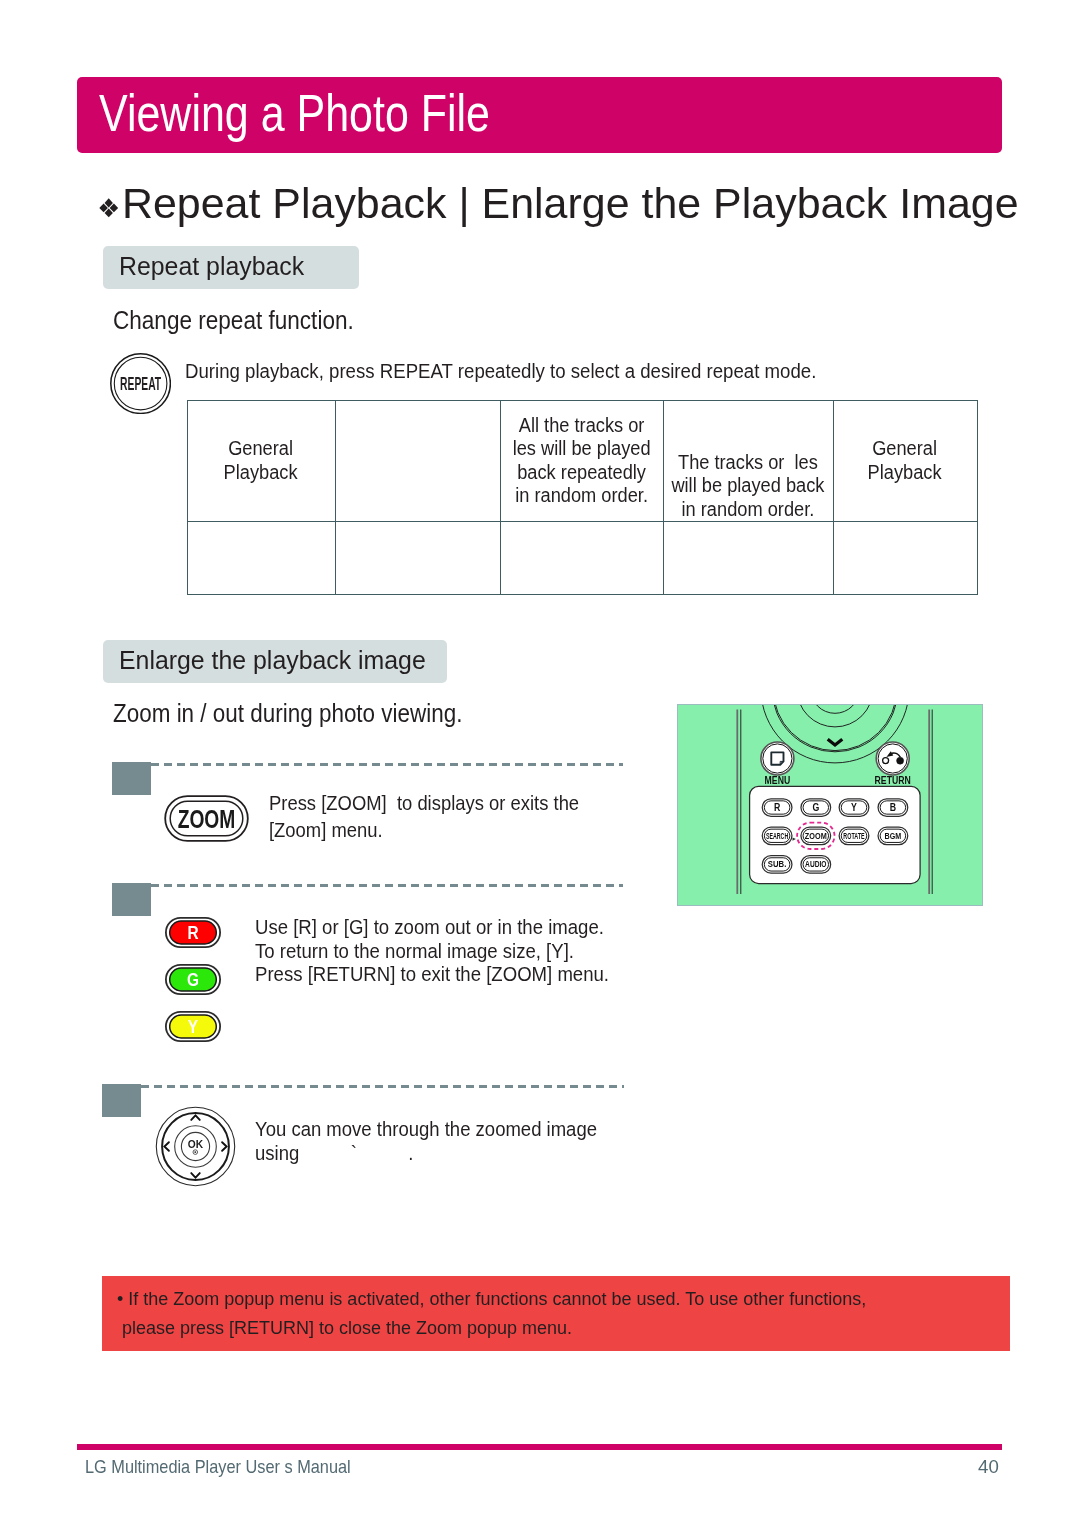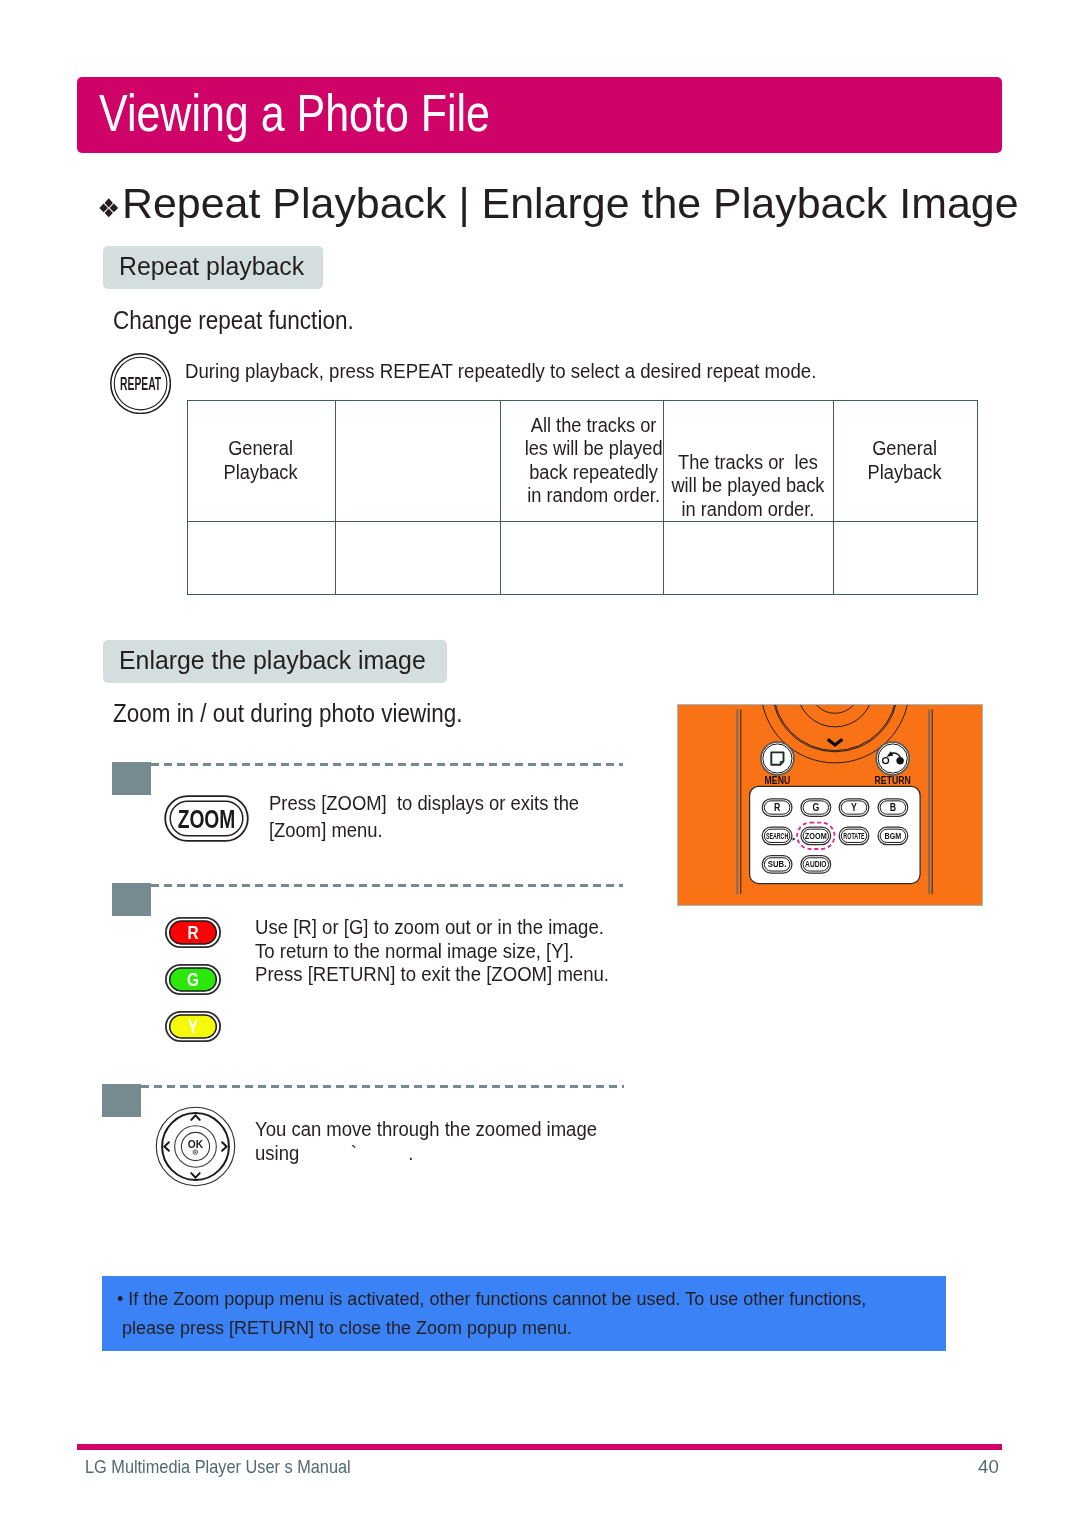--- a/index.html
+++ b/index.html
@@ -45,24 +45,24 @@
 
 .p2{position:absolute;font-size:22px;line-height:30px;color:#231f20;white-space:pre;
      transform:scaleX(0.9);transform-origin:0 0;}
 
   
   .sq{position:absolute;width:39px;height:33px;background:#758b90;}
   .dash{position:absolute;height:3px;background:repeating-linear-gradient(to right,#758b90 0 8px,transparent 8px 13px);}
 
   
   .remote{position:absolute;left:677px;top:704px;width:306px;height:202px;
-          border:1px solid #9cbdc0;box-sizing:border-box;background:#f97316;}
-
-  
-  .note{position:absolute;left:102px;top:1276px;width:844px;height:75px;background:#3b82f6;}
+          border:1px solid #9cbdc0;box-sizing:border-box;background:#86efac;}
+
+  
+  .note{position:absolute;left:102px;top:1276px;width:908px;height:75px;background:#ef4444;}
   .note .l{position:absolute;font-size:18.7px;line-height:28.8px;color:#231f20;white-space:pre;
            transform:scaleX(0.963);transform-origin:0 0;}
 
   
   .fbar{position:absolute;left:77px;top:1444px;width:925px;height:6px;background:#cf0267;}
   .ftxt{position:absolute;top:1455px;font-size:18.2px;line-height:24px;color:#536a72;
         transform:scaleX(0.897);transform-origin:0 0;}
 </style>
 </head>
 <body>
@@ -74,21 +74,21 @@
 
   <div class="sec-head"><svg class="dia" width="19.5" height="19.5" viewBox="0 0 18 18">
         <g fill="#231f20">
           <path d="M9 0.3 L12.85 4.55 L9 8.75 L5.15 4.55 Z"></path>
           <path d="M9 9.6 L12.85 13.75 L9 17.7 L5.15 13.75 Z"></path>
           <path d="M4.25 5.0 L8.2 9.15 L4.25 13.25 L0.3 9.15 Z"></path>
           <path d="M13.75 5.0 L17.7 9.15 L13.75 13.25 L9.8 9.15 Z"></path>
         </g>
       </svg><span>Repeat Playback | Enlarge the Playback Image</span></div>
 
-  <div class="chip" style="left:103px;top:246px;width:220px;height:43px;">
+  <div class="chip" style="left:103px;top:246px;width:220px;height:43px;padding-left:36px;">
     <div class="t">Repeat playback</div>
   </div>
   <div class="p" style="left:113.0px;top:305.2px;transform:scaleX(0.878);">Change repeat function.</div>
 
   <svg class="repeat-ic" viewBox="0 0 61.2 61.2">
     <circle cx="30.6" cy="30.6" r="29.8" fill="#fff" stroke="#1a1a1a" stroke-width="1.5"></circle>
     <circle cx="30.6" cy="30.6" r="26.3" fill="none" stroke="#1a1a1a" stroke-width="1.1"></circle>
     <text x="30.6" y="37.0" text-anchor="middle" font-family="'Liberation Sans',sans-serif" font-size="18.3" font-weight="bold" fill="#231f20" transform="translate(30.6,0) scale(0.565,1) translate(-30.6,0)">REPEAT</text>
   </svg>
 
@@ -100,21 +100,21 @@
       <div class="hline" style="top:194px;width:791px;"></div>
       <div class="vline" style="left:0px;height:195px;"></div>
       <div class="vline" style="left:148px;height:195px;"></div>
       <div class="vline" style="left:313px;height:195px;"></div>
       <div class="vline" style="left:476px;height:195px;"></div>
       <div class="vline" style="left:646px;height:195px;"></div>
       <div class="vline" style="left:790px;height:195px;"></div>
       <div class="ct" style="left:0px;top:0px;width:148px;height:121px;display:flex;align-items:center;justify-content:center;">
         <span>General<br>Playback</span>
       </div>
-      <div class="ct" style="left:313px;top:0px;width:163px;height:121px;display:flex;align-items:center;justify-content:center;margin-left:12px;">
+      <div class="ct" style="left:313px;top:0px;width:163px;height:121px;display:flex;align-items:center;justify-content:center;">
         <span>All&nbsp;the&nbsp;tracks&nbsp;or<br>les&nbsp;will&nbsp;be&nbsp;played<br>back&nbsp;repeatedly<br>in&nbsp;random&nbsp;order.</span>
       </div>
       <div class="ct" style="left:476px;top:0px;width:170px;height:121px;display:flex;align-items:flex-end;justify-content:center;">
         <span>The&nbsp;tracks&nbsp;or&nbsp;&nbsp;les<br>will&nbsp;be&nbsp;played&nbsp;back<br>in&nbsp;random&nbsp;order.</span>
       </div>
       <div class="ct" style="left:646px;top:0px;width:144px;height:121px;display:flex;align-items:center;justify-content:center;">
         <span>General<br>Playback</span>
       </div>
       <div class="ct" style="left:0px;top:121px;width:148px;height:73px;display:flex;align-items:center;justify-content:center;">
         <span></span>

